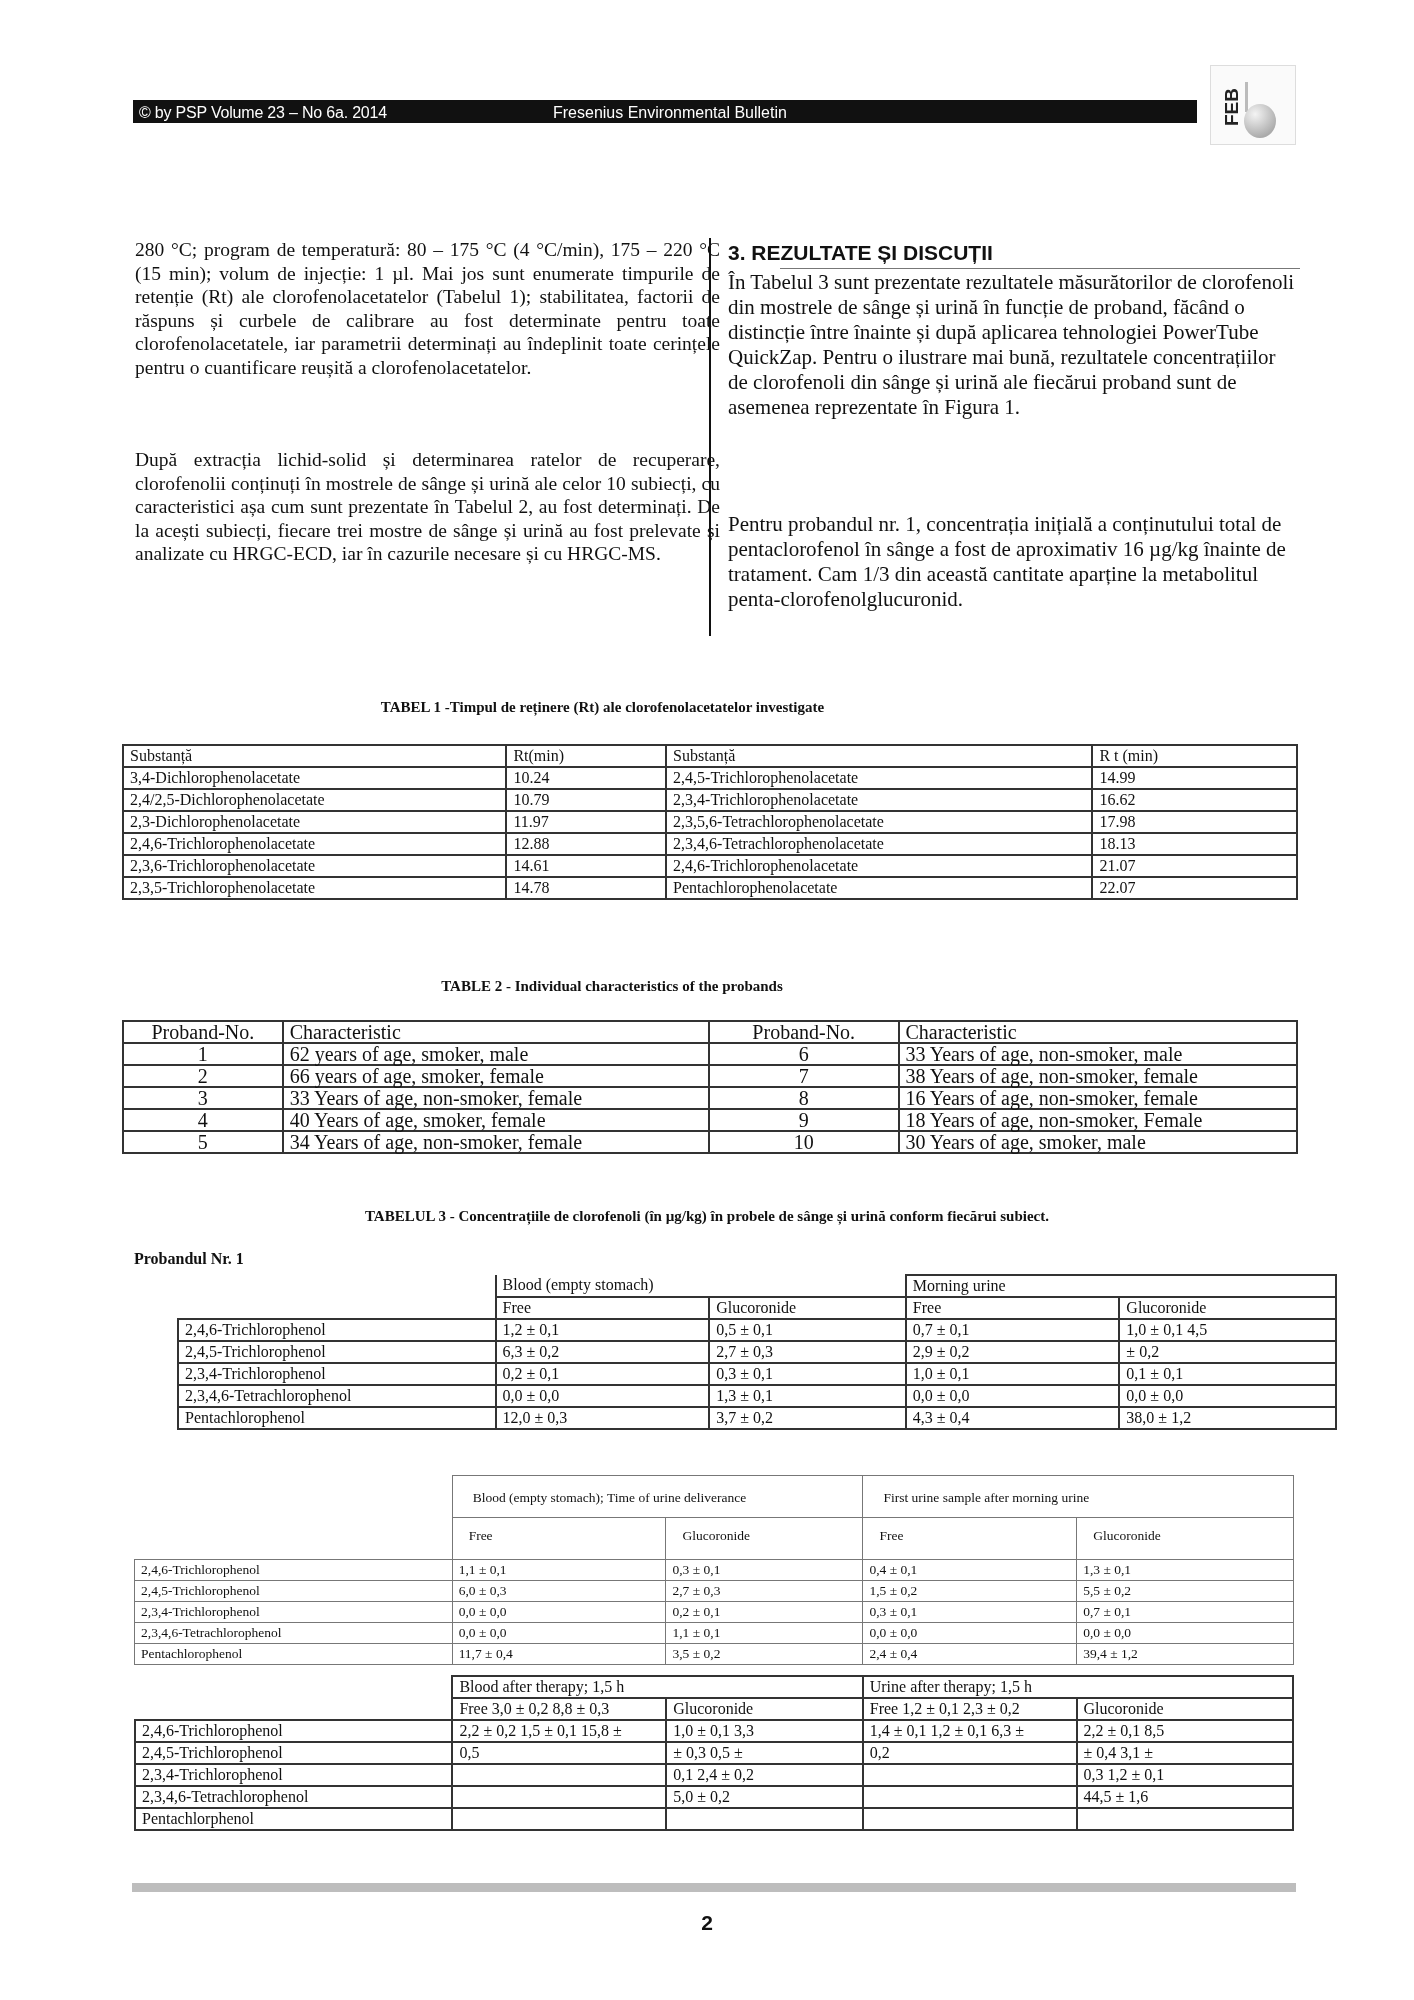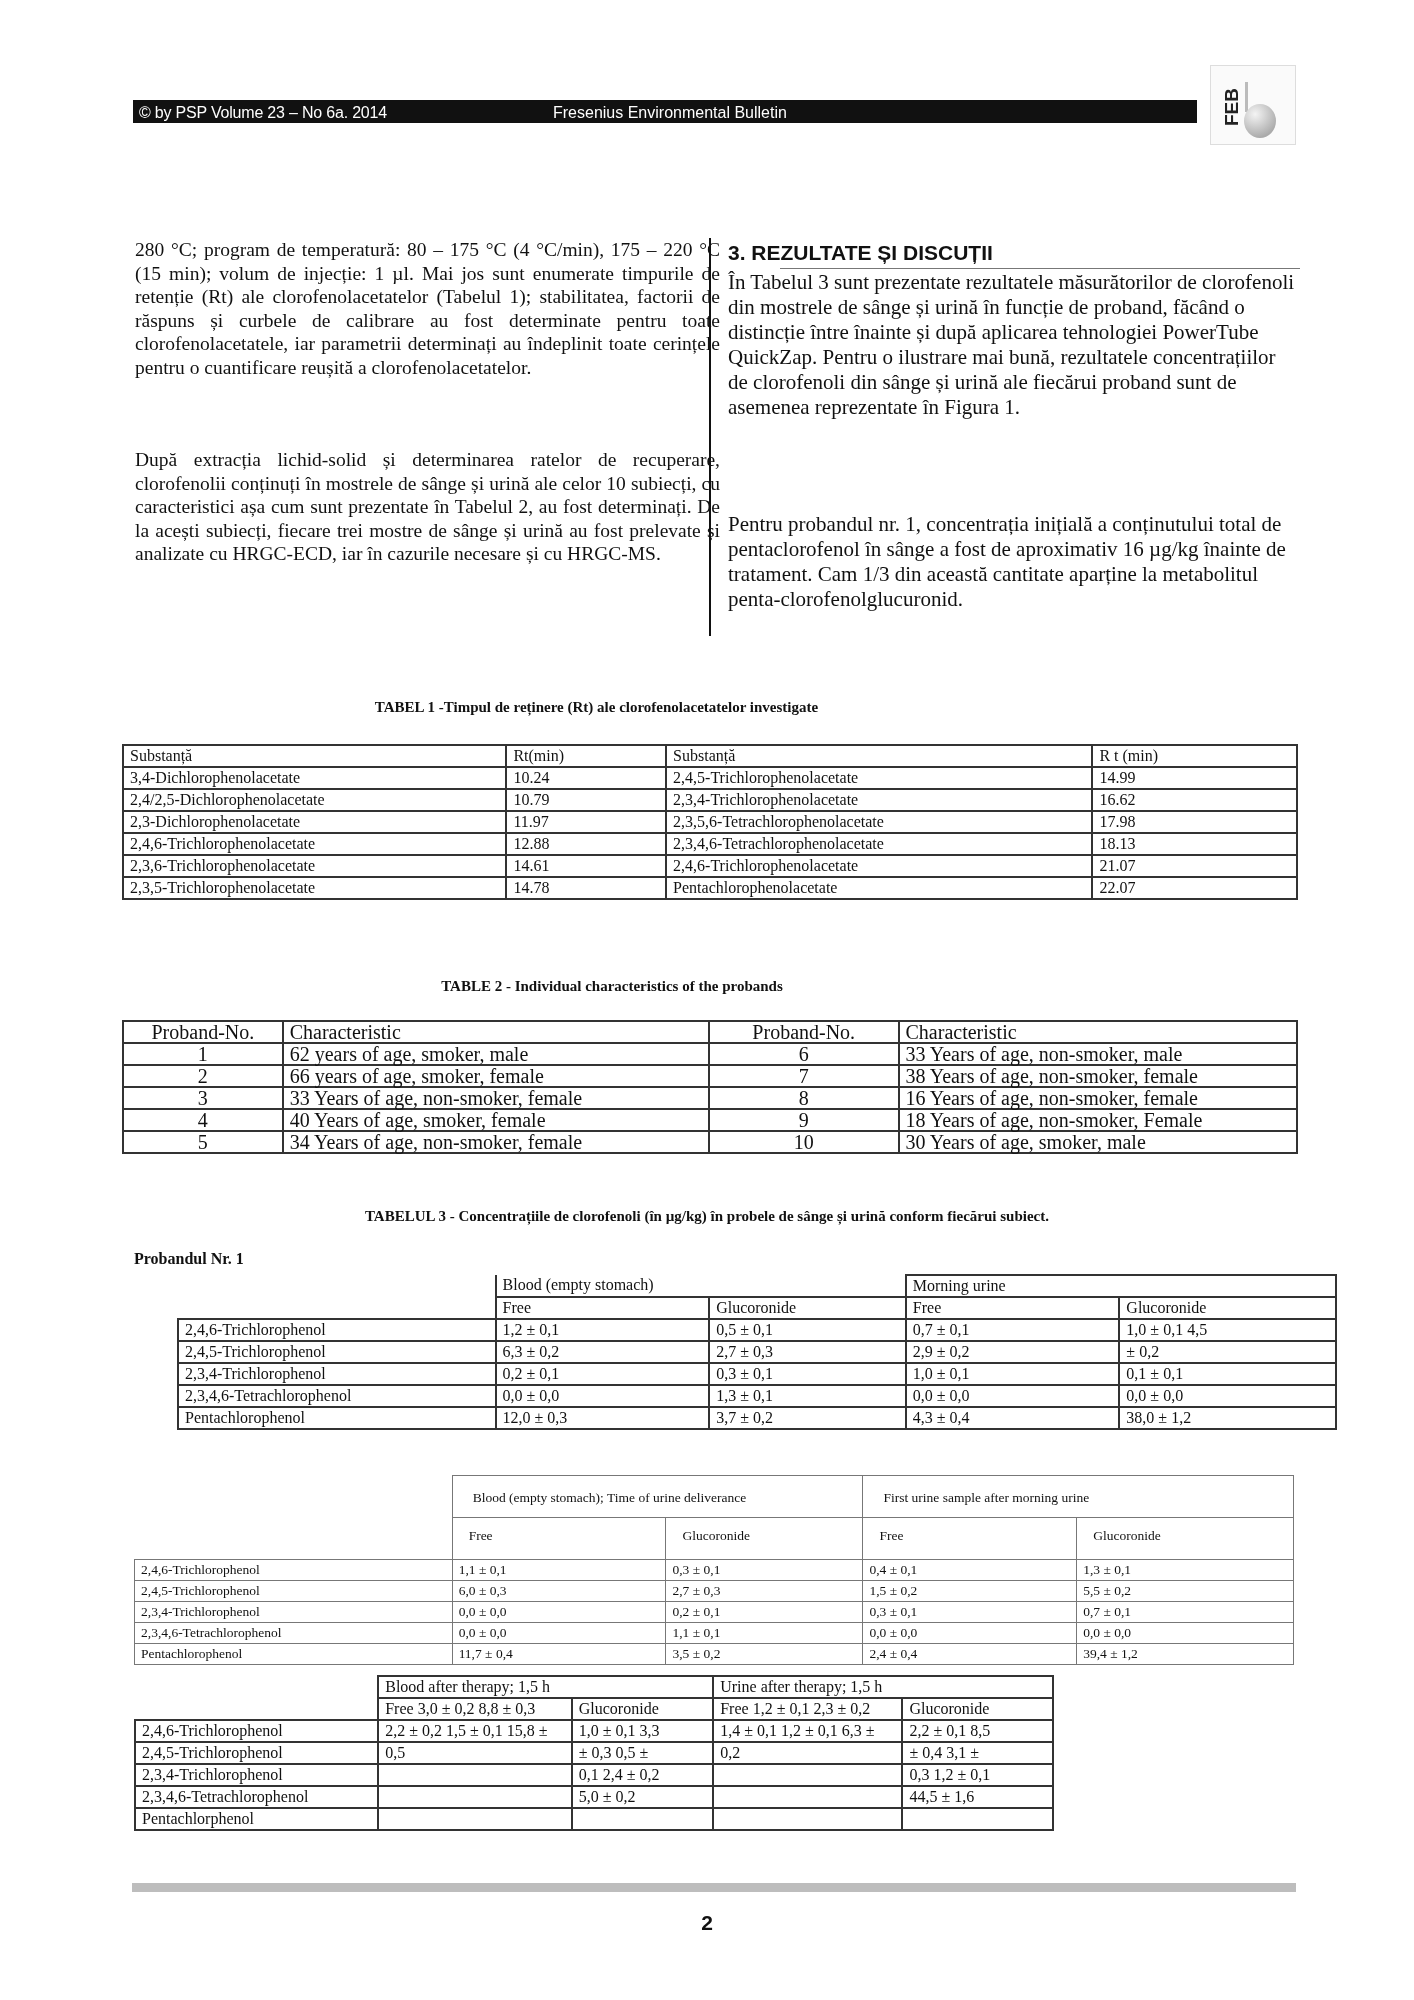--- a/index.html
+++ b/index.html
@@ -46,21 +46,21 @@
 <div class="abs para left-col" style="top:238px;">280 °C; program de temperatură: 80 – 175 °C (4 °C/min), 175 – 220 °C (15 min); volum de injecție: 1 µl. Mai jos sunt enumerate timpurile de retenție (Rt) ale clorofenolacetatelor (Tabelul 1); stabilitatea, factorii de răspuns și curbele de calibrare au fost determinate pentru toate clorofenolacetatele, iar parametrii determinați au îndeplinit toate cerințele pentru o cuantificare reușită a clorofenolacetatelor.</div>
 <div class="abs para left-col" style="top:448px;">După extracția lichid-solid și determinarea ratelor de recuperare, clorofenolii conținuți în mostrele de sânge și urină ale celor 10 subiecți, cu caracteristici așa cum sunt prezentate în Tabelul 2, au fost determinați. De la acești subiecți, fiecare trei mostre de sânge și urină au fost prelevate și analizate cu HRGC-ECD, iar în cazurile necesare și cu HRGC-MS.</div>
 
 <div class="abs divider-v"></div>
 
 <div class="abs section-title">3. REZULTATE ȘI DISCUȚII</div>
 <div class="abs section-rule"></div>
 <div class="abs para right-col" style="top:270px;">În Tabelul 3 sunt prezentate rezultatele măsurătorilor de clorofenoli din mostrele de sânge și urină în funcție de proband, făcând o distincție între înainte și după aplicarea tehnologiei PowerTube QuickZap. Pentru o ilustrare mai bună, rezultatele concentrațiilor de clorofenoli din sânge și urină ale fiecărui proband sunt de asemenea reprezentate în Figura 1.</div>
 <div class="abs para right-col" style="top:512px;">Pentru probandul nr. 1, concentrația inițială a conținutului total de pentaclorofenol în sânge a fost de aproximativ 16 µg/kg înainte de tratament. Cam 1/3 din această cantitate aparține la metabolitul penta-clorofenolglucuronid.</div>
 
-<div class="abs caption" style="left:11px; width:1171px; top:699px;">TABEL 1 -Timpul de reținere (Rt) ale clorofenolacetatelor investigate</div>
+<div class="abs caption" style="left:17px; width:1171px; top:699px;">TABEL 1 -Timpul de reținere (Rt) ale clorofenolacetatelor investigate</div>
 <table style="left:122px; top:744px; width:1176px;">
   <colgroup>
       <col style="width:384px">
       <col style="width:160px">
       <col style="width:427px">
       <col style="width:205px">
     </colgroup>
   <tbody>
       <tr>
     <td>Substanță</td>
@@ -277,21 +277,21 @@
       <tr>
         <td>Pentachlorophenol</td>
         <td>11,7 ± 0,4</td>
         <td>3,5 ± 0,2</td>
         <td>2,4 ± 0,4</td>
         <td>39,4 ± 1,2</td>
       </tr>
     </tbody>
 </table>
 
-<table class="t3" style="left:134px; top:1675px; width:920px;">
+<table class="t3" style="left:134px; top:1675px; width:1160px;">
   <colgroup>
       <col style="width:318px">
       <col style="width:214px">
       <col style="width:197px">
       <col style="width:214px">
       <col style="width:217px">
     </colgroup>
   <tbody>
       <tr>
     <td class="nob"></td>

